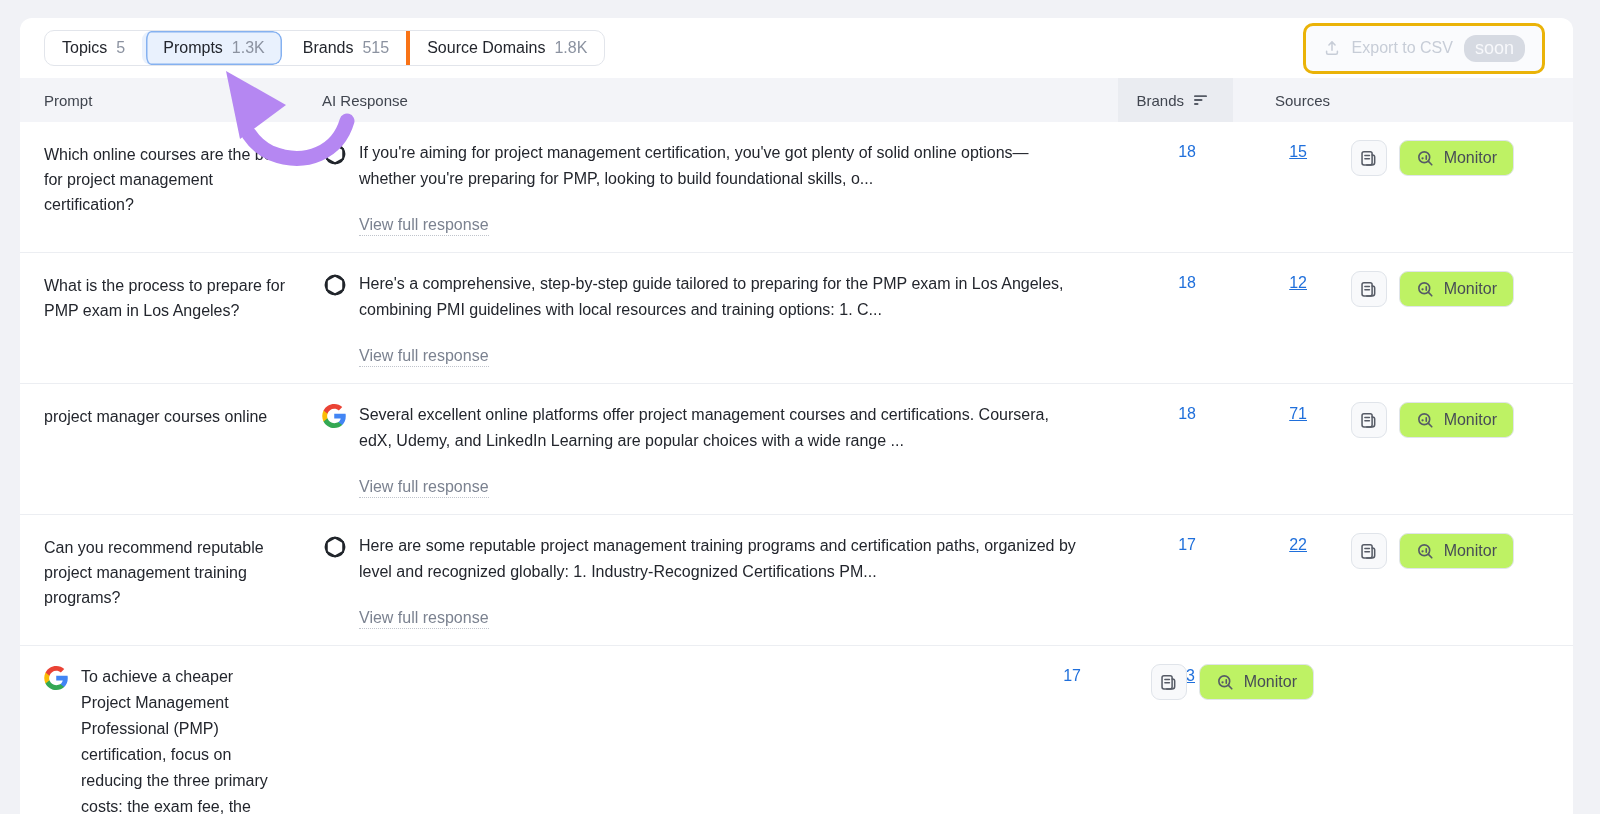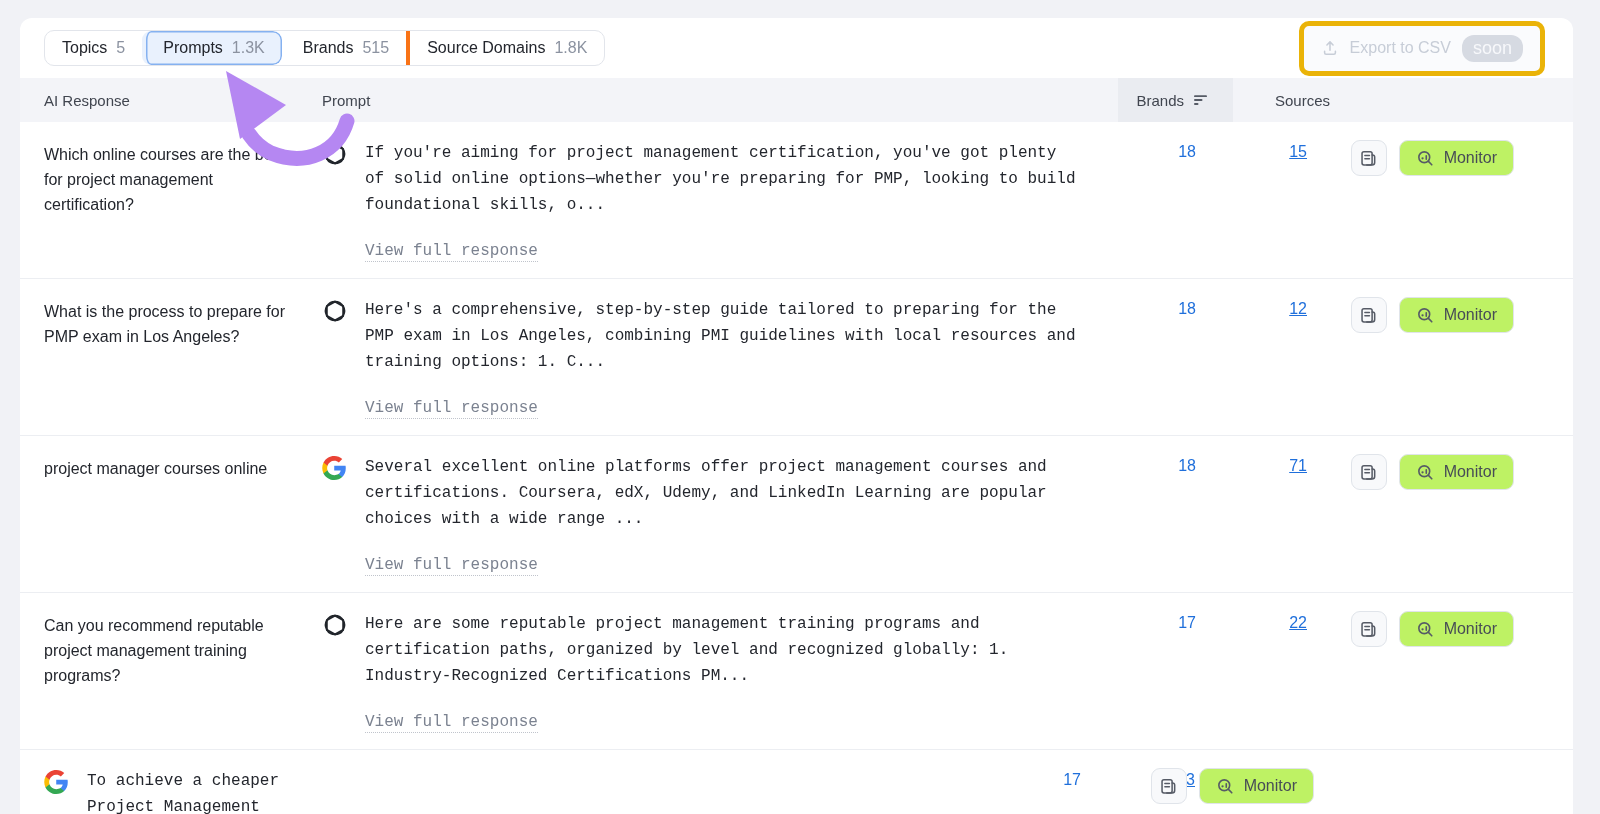--- a/index.html
+++ b/index.html
@@ -30,21 +30,21 @@
   .tab + .tab { border-left:4px solid #f97316; }
   .tab .count { color:#8b92a0; }
   .tab.selected {
     background:#e9f1fd; border-radius:9px;
     box-shadow: inset 0 0 0 1.5px #85b1f0;
     border-left-color:transparent;
   }
   .tab.selected + .tab { border-left-color:transparent; }
   .export-btn {
     display:flex; align-items:center; gap:11px;
-    padding:9px 17px; border:5px solid #eab308; border-radius:10px;
+    padding:9px 17px; border:3px solid #eab308; border-radius:10px;
     background:#fafbfd; color:#c7cdd7; font-size:16px; cursor:default;
   }
   .soon-badge {
     background:#d6dae2; color:#f7f8fb; border-radius:12px;
     padding:3px 11px; font-size:18px;
   }
   
   .tgrid {
     display:grid;
     grid-template-columns:278px 1fr 115px 112px 200px;
@@ -58,21 +58,21 @@
     background:#eaecf1; justify-content:flex-end; gap:9px; padding-right:24px;
     cursor:pointer;
   }
   .th-sources { padding-left:42px; }
   .row {
     border-bottom:1px solid #eceef2;
     padding-top:18px; padding-bottom:16px;
     align-items:start;
   }
   .cell-prompt { font-size:16px; line-height:25px; padding-right:16px; padding-top:2px; }
-  .cell-resp { display:flex; gap:17px; padding-right:42px;font-family:Liberation Mono, monospace; }
+  .cell-resp { display:flex; gap:11px; padding-right:42px; }
   .engine-icon { flex:0 0 26px; width:26px; height:26px; margin-top:1px; }
   .resp-text { font-size:16px; line-height:26px; }
   .view-link {
     display:inline-block; margin-top:24px; color:#7b8290; font-size:16px;
     border-bottom:1px dotted #c0c4cc; padding-bottom:1px; cursor:pointer;
   }
   .cell-num {
     font-size:16px; color:#1f6fdb; text-align:right; padding-top:3px; cursor:pointer;
   }
   .cell-num.brands { padding-right:37px; }
@@ -126,22 +126,22 @@
           <path d="M6.6 6.6 L10 3.2 l3.4 3.4"></path>
           <path d="M4 13.5 v1.8 a1.6 1.6 0 0 0 1.6 1.6 h8.8 a1.6 1.6 0 0 0 1.6 -1.6 v-1.8"></path>
         </svg>
       </span>
       <span>Export to CSV</span>
       <span class="soon-badge">soon</span>
     </div>
   </div>
 
   <div class="tgrid thead">
+    <div class="th">Prompt</div>
     <div class="th">AI Response</div>
-    <div class="th">Prompt</div>
     <div class="th th-brands">
       <span>Brands</span>
       <span style="display:flex">
         <svg viewBox="0 0 16 16" width="16" height="16" fill="#565b66">
           <rect x="1" y="3.2" width="13" height="1.9" rx="0.95"></rect>
           <rect x="1" y="7.1" width="8.5" height="1.9" rx="0.95"></rect>
           <rect x="1" y="11" width="4.5" height="1.9" rx="0.95"></rect>
         </svg>
       </span>
     </div>

